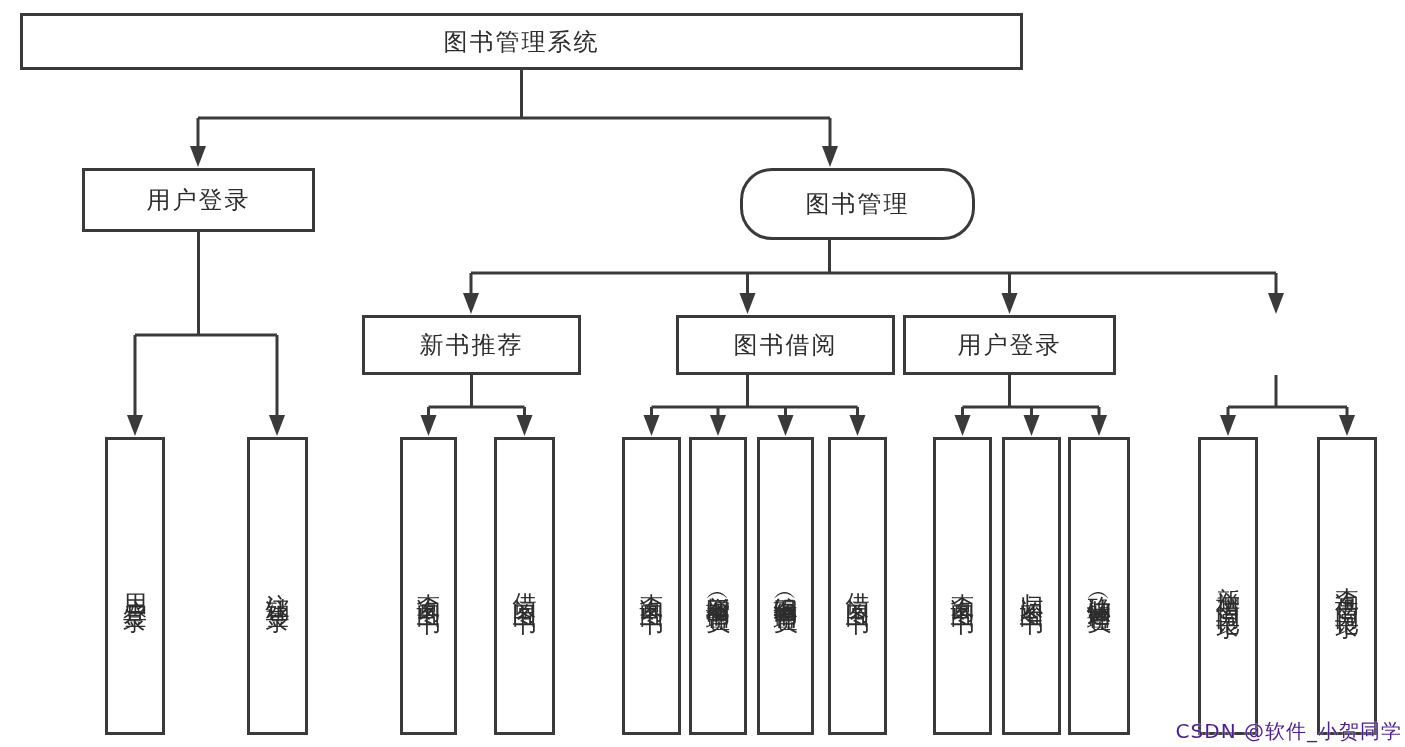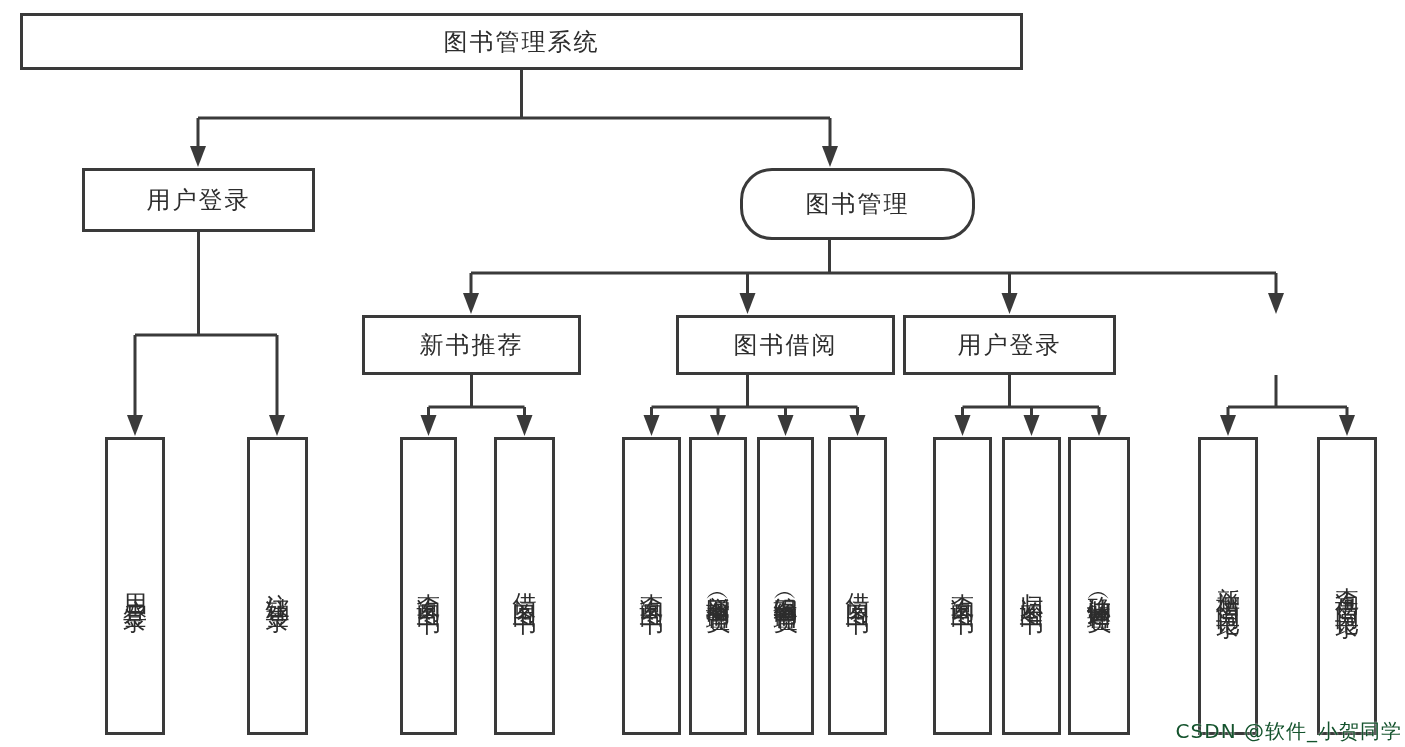--- a/index.html
+++ b/index.html
@@ -47,21 +47,21 @@
   }
   .v-node.leaf-long {
     letter-spacing: 2px;
   }
   #watermark {
     position: absolute;
     right: 3px;
     bottom: 2px;
     font-size: 20px;
     letter-spacing: 1px;
-    color: #14532d;
+    color: #4c1d95;
     text-shadow: 0 0 2px #ffffff;
     white-space: nowrap;
   }
 </style>
 </head>
 <body>
 
 <div id="stage">
 
   <svg id="connectors" width="1405" height="747" viewBox="0 0 1405 747">

